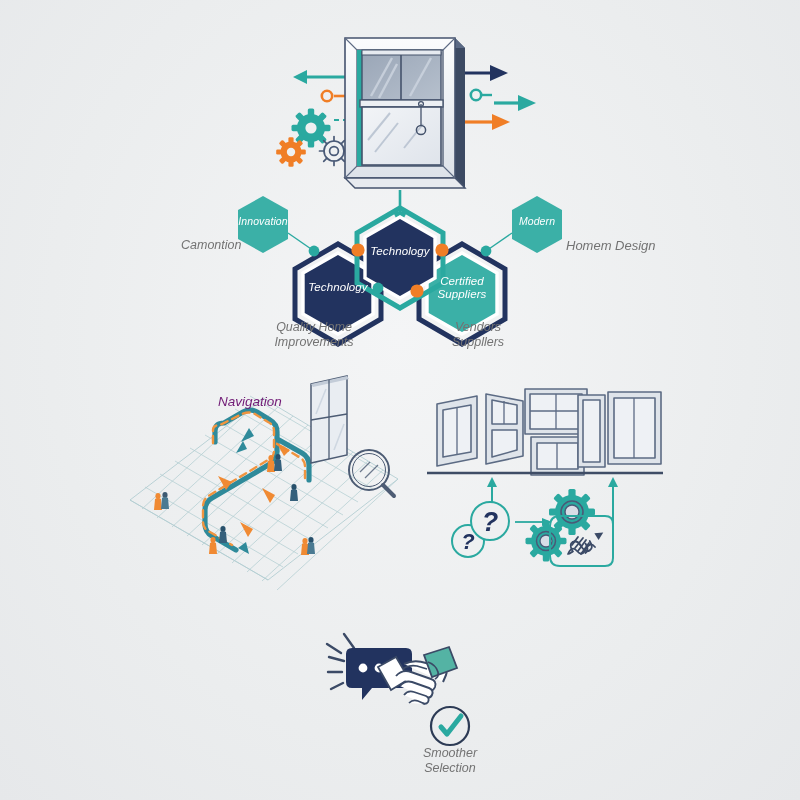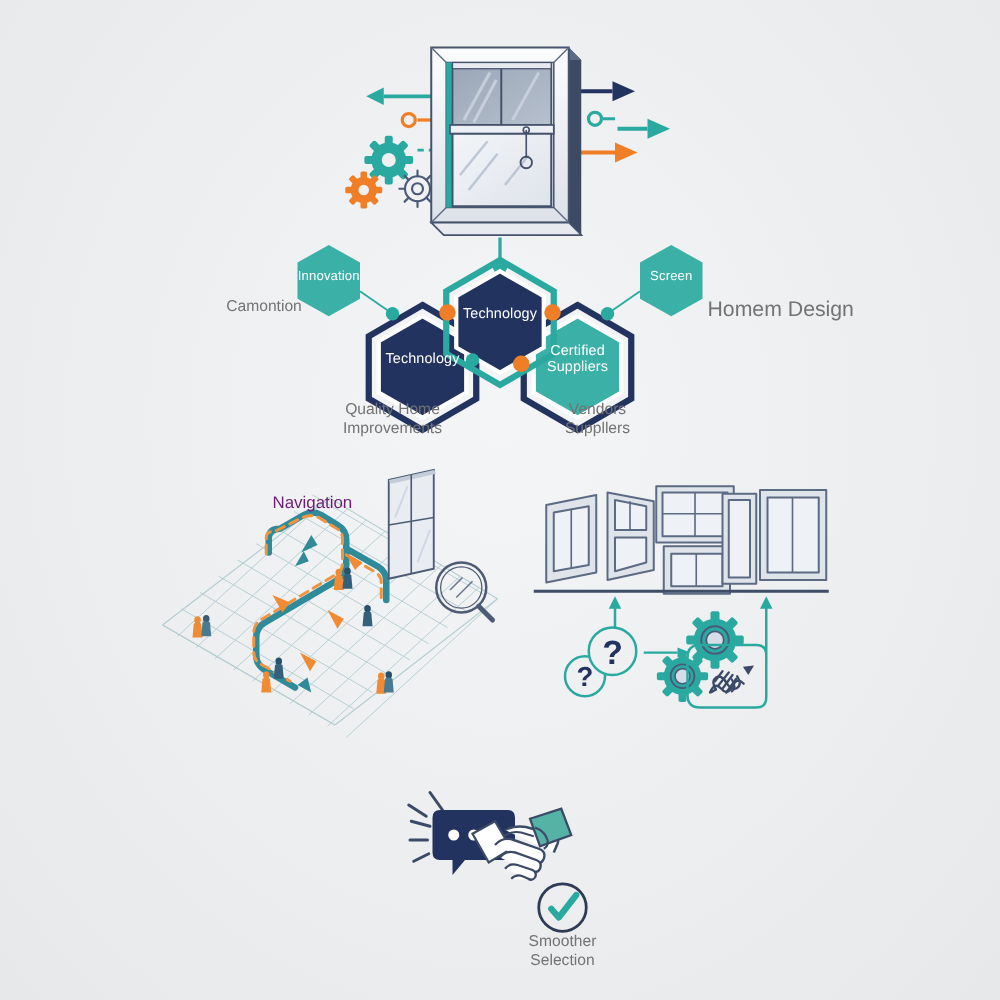--- a/index.html
+++ b/index.html
@@ -10,20 +10,21 @@
   }
   body {
     font-family: "Liberation Sans", sans-serif;
   }
   #infographic {
     position: relative;
     width: 800px;
     height: 800px;
     background: #eef0f1;
     overflow: hidden;
+    font-style: italic;
   }
   #infographic::before {
     content: "";
     position: absolute;
     inset: 0;
     background: radial-gradient(ellipse at 50% 42%, #f4f5f6 0%, #ebedee 62%, #e6e8ea 100%);
     pointer-events: none;
   }
   .layer {
     position: absolute;
@@ -215,28 +216,28 @@
 
     <circle cx="358" cy="250" r="6.6" fill="#f07e26"></circle>
     <circle cx="442" cy="250" r="6.6" fill="#f07e26"></circle>
     <circle cx="417" cy="291" r="6.6" fill="#f07e26"></circle>
     <circle cx="314" cy="251" r="5.4" fill="#2aa9a0"></circle>
     <circle cx="486" cy="251" r="5.4" fill="#2aa9a0"></circle>
     <circle cx="378" cy="288" r="5.4" fill="#2aa9a0"></circle>
   </svg>
 
   <div class="hexlabel" style="left:263px; top:221px; font-size:10.5px;">Innovation</div>
-  <div class="hexlabel" style="left:537px; top:221px; font-size:10.5px;">Screen</div>
+  <div class="hexlabel" style="left:537px; top:221px; font-size:10.5px;">Modern</div>
   <div class="hexlabel" style="left:338px; top:288px; font-size:11.5px;">Technology</div>
   <div class="hexlabel" style="left:400px; top:252px; font-size:11.5px;">Technology</div>
   <div class="hexlabel" style="left:462px; top:288px; font-size:11.5px;">Certified
 Suppliers</div>
 
   <div class="txt lft" style="left:181px; top:238px; font-size:12.5px;">Camontion</div>
-  <div class="txt lft" style="left:566px; top:238px; font-size:17px;">Homem Design</div>
+  <div class="txt lft" style="left:566px; top:238px; font-size:13px;">Homem Design</div>
   <div class="txt ctr" style="left:314px; top:320px; font-size:12.5px;">Quality Home
 Improvements</div>
   <div class="txt ctr" style="left:478px; top:320px; font-size:12.5px;">Vendors
 Suppllers</div>
 
   <svg class="layer" viewBox="0 0 800 800">
 
     <g stroke="#8fb9bf" stroke-width=".75" opacity=".62">
       <g>
         <line x1="142" y1="509" x2="263" y2="398"></line>

